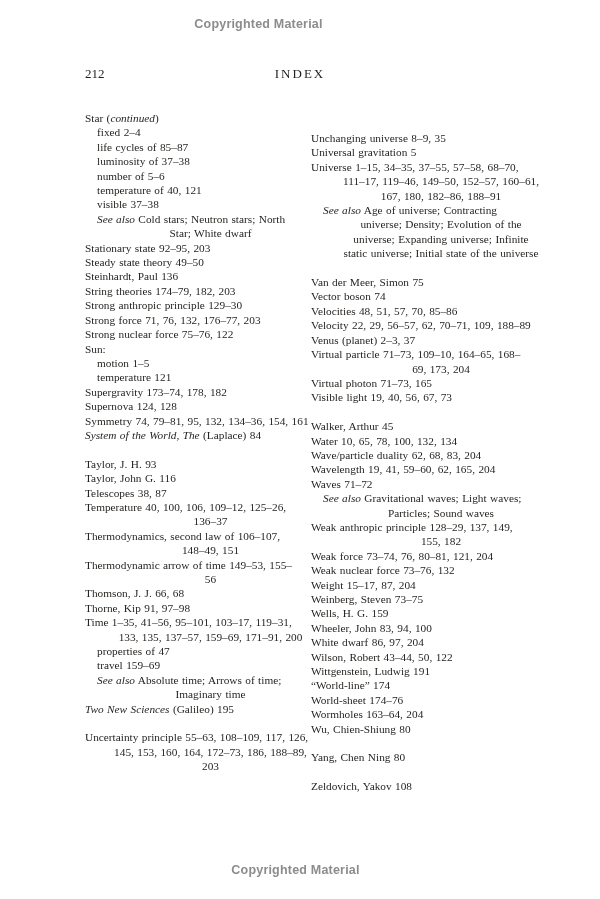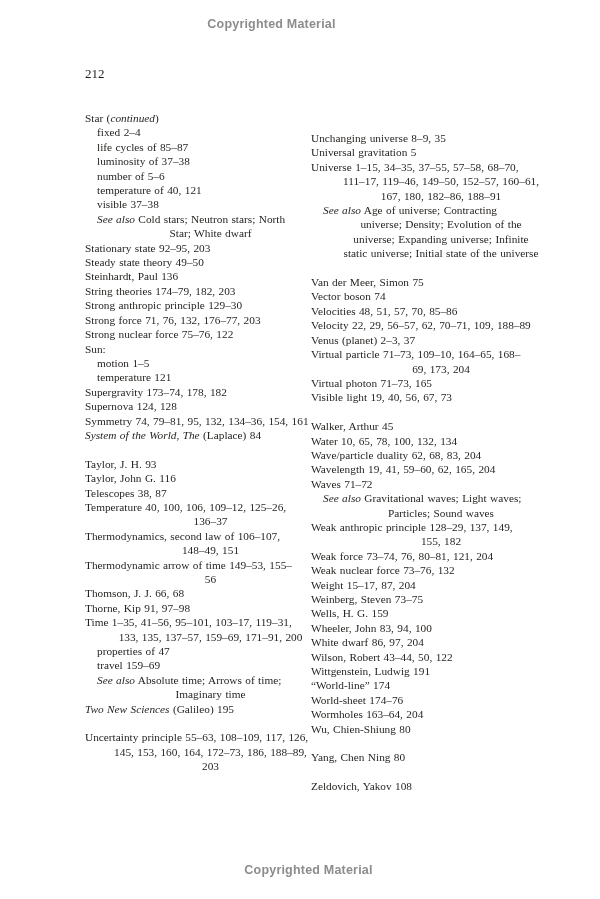--- a/index.html
+++ b/index.html
@@ -11,21 +11,21 @@
     position: relative;
     width: 600px;
     height: 899px;
     background: #ffffff;
     overflow: hidden;
     font-family: "Liberation Serif", serif;
     color: #221f1c;
   }
   .copyright {
     position: absolute;
-    left: 14px;
+    left: 1px;
     width: 515px;
     text-align: center;
     font-family: "Liberation Sans", sans-serif;
     font-size: 12.5px;
     font-weight: 600;
     color: #8c8c8c;
     letter-spacing: 0.2px;
   }
   .copyright.top { top: 17px; }
   .copyright.bottom {
@@ -64,19 +64,20 @@
   .line em { font-style: italic; }
 </style>
 </head>
 <body>
 
 <div class="page">
   <div class="copyright top">Copyrighted Material</div>
 
   <div class="folio">212</div>
 
+  <div class="heading">INDEX</div>
 
   <div class="col col-left" id="col-left"><div class="line"><span>Star (</span><em>continued</em><span>)</span></div><div class="line ind1"><span>fixed 2–4</span></div><div class="line ind1"><span>life cycles of 85–87</span></div><div class="line ind1"><span>luminosity of 37–38</span></div><div class="line ind1"><span>number of 5–6</span></div><div class="line ind1"><span>temperature of 40, 121</span></div><div class="line ind1"><span>visible 37–38</span></div><div class="line ind1"><em>See also</em><span> Cold stars; Neutron stars; North</span></div><div class="line ind2"><span>Star; White dwarf</span></div><div class="line"><span>Stationary state 92–95, 203</span></div><div class="line"><span>Steady state theory 49–50</span></div><div class="line"><span>Steinhardt, Paul 136</span></div><div class="line"><span>String theories 174–79, 182, 203</span></div><div class="line"><span>Strong anthropic principle 129–30</span></div><div class="line"><span>Strong force 71, 76, 132, 176–77, 203</span></div><div class="line"><span>Strong nuclear force 75–76, 122</span></div><div class="line"><span>Sun:</span></div><div class="line ind1"><span>motion 1–5</span></div><div class="line ind1"><span>temperature 121</span></div><div class="line"><span>Supergravity 173–74, 178, 182</span></div><div class="line"><span>Supernova 124, 128</span></div><div class="line"><span>Symmetry 74, 79–81, 95, 132, 134–36, 154, 161</span></div><div class="line"><em>System of the World, The</em><span> (Laplace) 84</span></div><div class="line">&nbsp;</div><div class="line"><span>Taylor, J. H. 93</span></div><div class="line"><span>Taylor, John G. 116</span></div><div class="line"><span>Telescopes 38, 87</span></div><div class="line"><span>Temperature 40, 100, 106, 109–12, 125–26,</span></div><div class="line ind2"><span>136–37</span></div><div class="line"><span>Thermodynamics, second law of 106–107,</span></div><div class="line ind2"><span>148–49, 151</span></div><div class="line"><span>Thermodynamic arrow of time 149–53, 155–</span></div><div class="line ind2"><span>56</span></div><div class="line"><span>Thomson, J. J. 66, 68</span></div><div class="line"><span>Thorne, Kip 91, 97–98</span></div><div class="line"><span>Time 1–35, 41–56, 95–101, 103–17, 119–31,</span></div><div class="line ind2"><span>133, 135, 137–57, 159–69, 171–91, 200</span></div><div class="line ind1"><span>properties of 47</span></div><div class="line ind1"><span>travel 159–69</span></div><div class="line ind1"><em>See also</em><span> Absolute time; Arrows of time;</span></div><div class="line ind2"><span>Imaginary time</span></div><div class="line"><em>Two New Sciences</em><span> (Galileo) 195</span></div><div class="line">&nbsp;</div><div class="line"><span>Uncertainty principle 55–63, 108–109, 117, 126,</span></div><div class="line ind2"><span>145, 153, 160, 164, 172–73, 186, 188–89,</span></div><div class="line ind2"><span>203</span></div></div>
 
   <div class="col col-right" id="col-right"><div class="line"><span>Unchanging universe 8–9, 35</span></div><div class="line"><span>Universal gravitation 5</span></div><div class="line"><span>Universe 1–15, 34–35, 37–55, 57–58, 68–70,</span></div><div class="line ind2"><span>111–17, 119–46, 149–50, 152–57, 160–61,</span></div><div class="line ind2"><span>167, 180, 182–86, 188–91</span></div><div class="line ind1"><em>See also</em><span> Age of universe; Contracting</span></div><div class="line ind2"><span>universe; Density; Evolution of the</span></div><div class="line ind2"><span>universe; Expanding universe; Infinite</span></div><div class="line ind2"><span>static universe; Initial state of the universe</span></div><div class="line">&nbsp;</div><div class="line"><span>Van der Meer, Simon 75</span></div><div class="line"><span>Vector boson 74</span></div><div class="line"><span>Velocities 48, 51, 57, 70, 85–86</span></div><div class="line"><span>Velocity 22, 29, 56–57, 62, 70–71, 109, 188–89</span></div><div class="line"><span>Venus (planet) 2–3, 37</span></div><div class="line"><span>Virtual particle 71–73, 109–10, 164–65, 168–</span></div><div class="line ind2"><span>69, 173, 204</span></div><div class="line"><span>Virtual photon 71–73, 165</span></div><div class="line"><span>Visible light 19, 40, 56, 67, 73</span></div><div class="line">&nbsp;</div><div class="line"><span>Walker, Arthur 45</span></div><div class="line"><span>Water 10, 65, 78, 100, 132, 134</span></div><div class="line"><span>Wave/particle duality 62, 68, 83, 204</span></div><div class="line"><span>Wavelength 19, 41, 59–60, 62, 165, 204</span></div><div class="line"><span>Waves 71–72</span></div><div class="line ind1"><em>See also</em><span> Gravitational waves; Light waves;</span></div><div class="line ind2"><span>Particles; Sound waves</span></div><div class="line"><span>Weak anthropic principle 128–29, 137, 149,</span></div><div class="line ind2"><span>155, 182</span></div><div class="line"><span>Weak force 73–74, 76, 80–81, 121, 204</span></div><div class="line"><span>Weak nuclear force 73–76, 132</span></div><div class="line"><span>Weight 15–17, 87, 204</span></div><div class="line"><span>Weinberg, Steven 73–75</span></div><div class="line"><span>Wells, H. G. 159</span></div><div class="line"><span>Wheeler, John 83, 94, 100</span></div><div class="line"><span>White dwarf 86, 97, 204</span></div><div class="line"><span>Wilson, Robert 43–44, 50, 122</span></div><div class="line"><span>Wittgenstein, Ludwig 191</span></div><div class="line"><span>“World-line” 174</span></div><div class="line"><span>World-sheet 174–76</span></div><div class="line"><span>Wormholes 163–64, 204</span></div><div class="line"><span>Wu, Chien-Shiung 80</span></div><div class="line">&nbsp;</div><div class="line"><span>Yang, Chen Ning 80</span></div><div class="line">&nbsp;</div><div class="line"><span>Zeldovich, Yakov 108</span></div></div>
 
   <div class="copyright bottom">Copyrighted Material</div>
 </div>
 
 </body></html>

